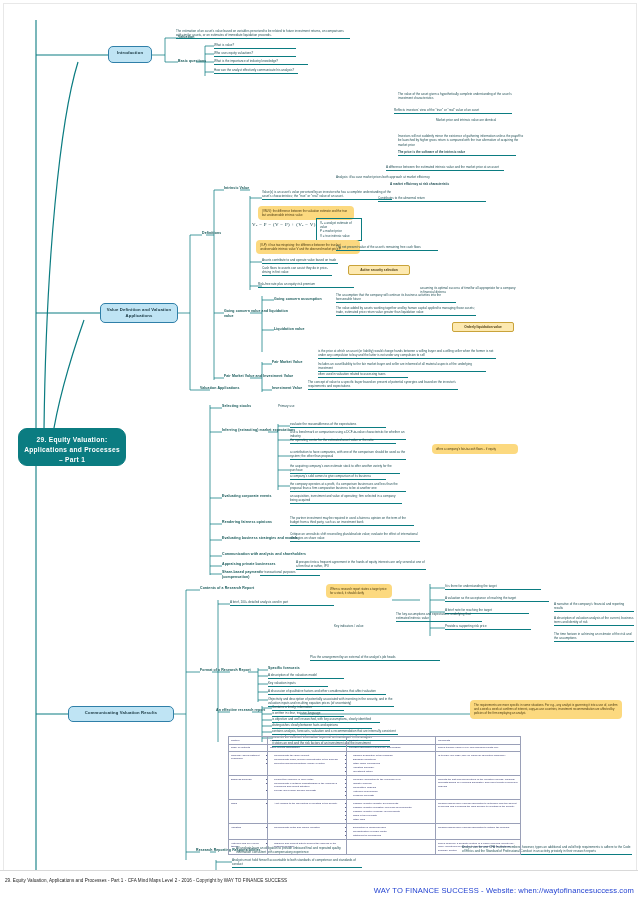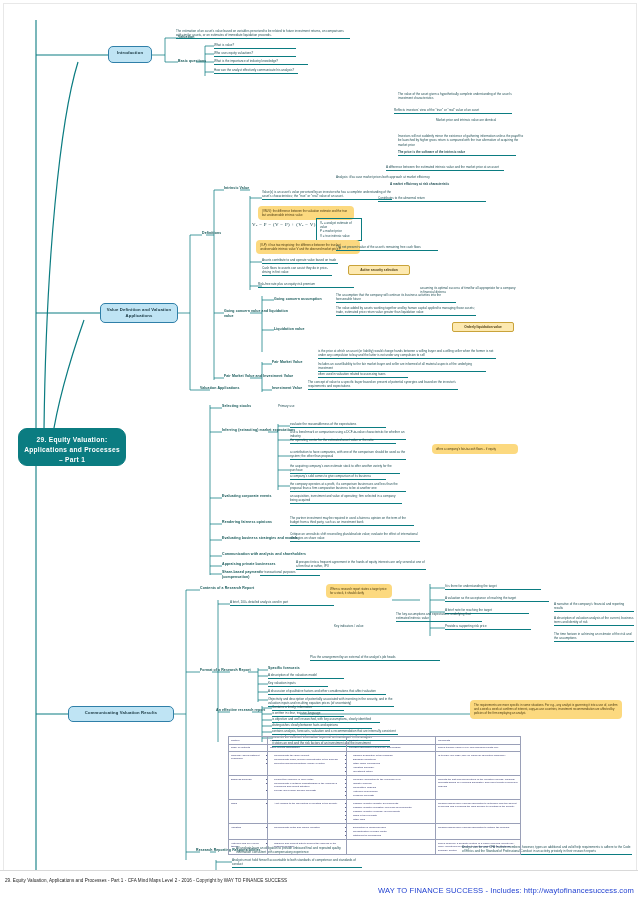--- a/index.html
+++ b/index.html
@@ -496,15 +496,15 @@
           </ul>
         </td>
         <td></td>
         <td>This is generally a separate section of a longer research reports only. Many reports find all or some of this information into the business summary section</td>
       </tr>
     </tbody>
   </table>
 
   <div class="footerbar"></div>
   <div class="footer-left">29. Equity Valuation, Applications and Processes - Part 1  -  CFA Mind Maps Level 2 - 2016 - Copyright by  WAY TO FINANCE SUCCESS</div>
-  <div class="footer-right">WAY TO FINANCE SUCCESS - Includes: http://waytofinancesuccess.com</div>
+  <div class="footer-right">WAY TO FINANCE SUCCESS - Website: when://waytofinancesuccess.com</div>
 
 </div>
 
 </body></html>

